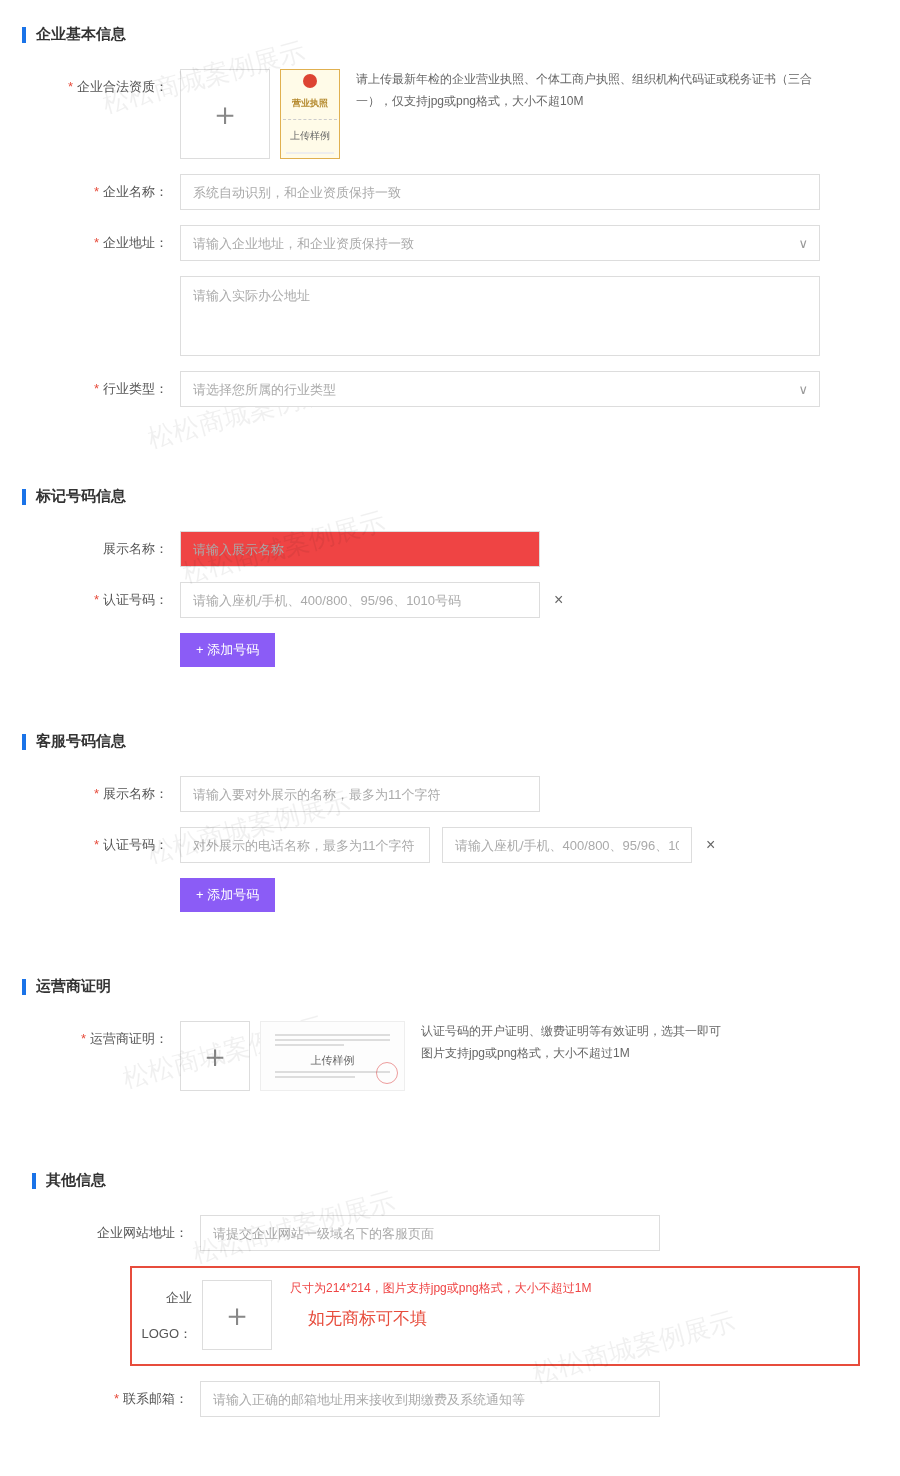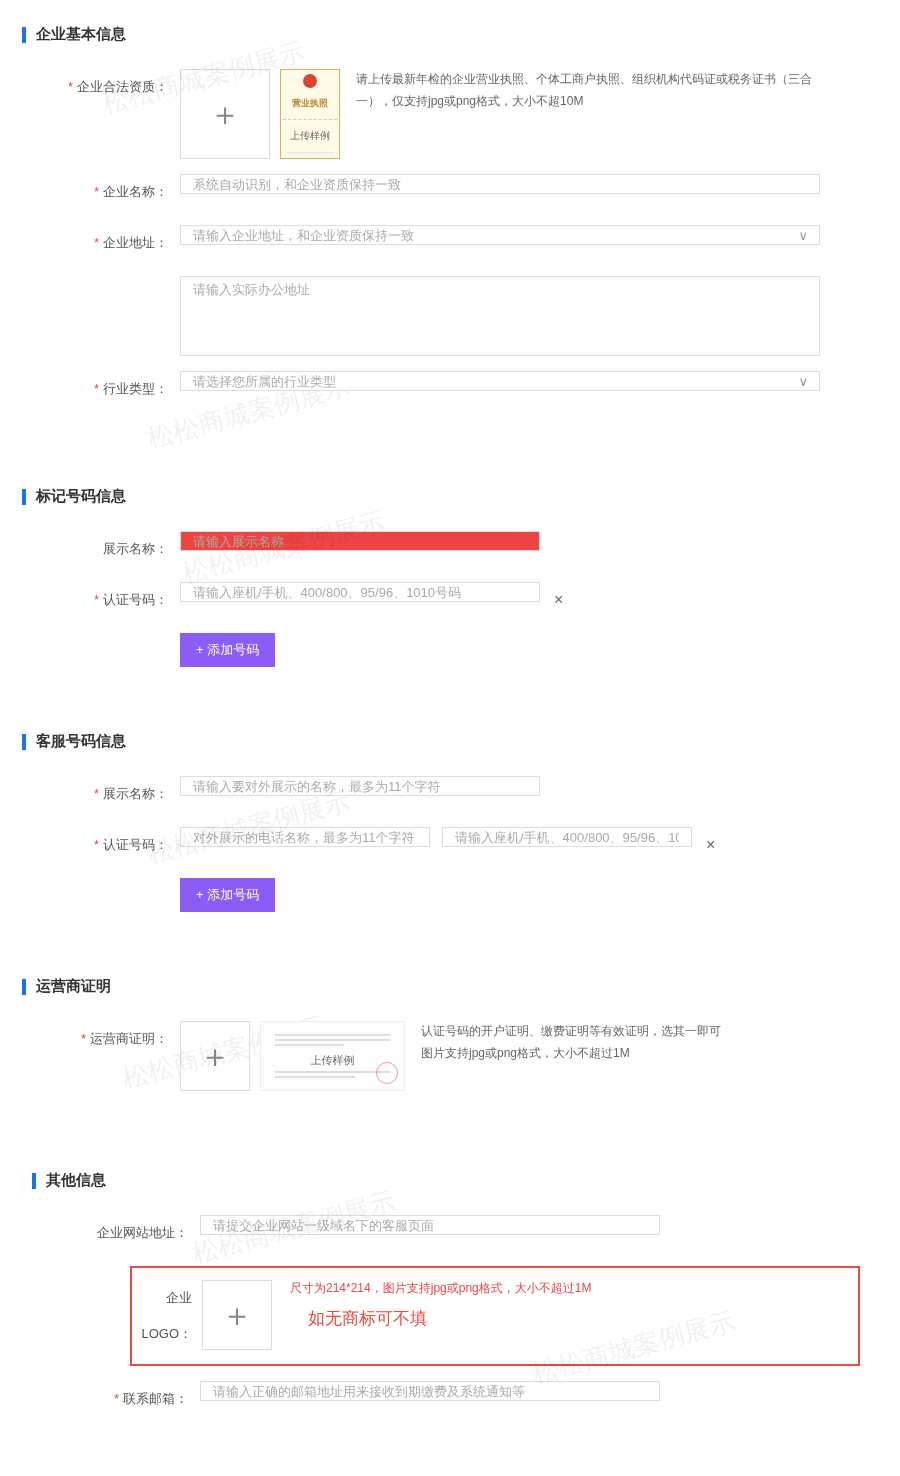--- a/index.html
+++ b/index.html
@@ -53,30 +53,30 @@
   }
   .sample-box-wide .lines { width: 80%; }
   .sample-box-wide .line { height: 2px; background: #ddd; margin: 3px 0; }
   .sample-box-wide .stamp {
     position: absolute; right: 6px; bottom: 6px;
     width: 22px; height: 22px; border: 1.5px solid rgba(220,60,60,0.5);
     border-radius: 50%;
   }
   .hint-text { margin-left: 16px; font-size: 12px; color: #666; line-height: 1.8; max-width: 480px; }
   .text-input {
-    height: 20px; border: 1px solid #ddd; padding: 0 12px;
+    height: 36px; border: 1px solid #ddd; padding: 0 12px;
     font-size: 13px; background: #fff; color: #333; outline: none;
   }
   .text-input::placeholder { color: #aaa; }
   .text-input.disabled-look { background: #ef4444; }
   .w-full { width: 640px; }
   .w-med { width: 360px; }
   .textarea {
     width: 640px; height: 80px; border: 1px solid #ddd;
-    padding: 4px 12px; font-size: 13px; resize: none; outline: none;
+    padding: 10px 12px; font-size: 13px; resize: none; outline: none;
     font-family: inherit;
   }
   .textarea::placeholder { color: #aaa; }
   .select-wrap { position: relative; }
   .select-wrap .chevron {
     position: absolute; right: 12px; top: 50%; transform: translateY(-50%);
     color: #999; font-size: 13px; pointer-events: none;
   }
   .btn-primary {
     height: 34px; padding: 0 16px; background: #8b5cf6;

